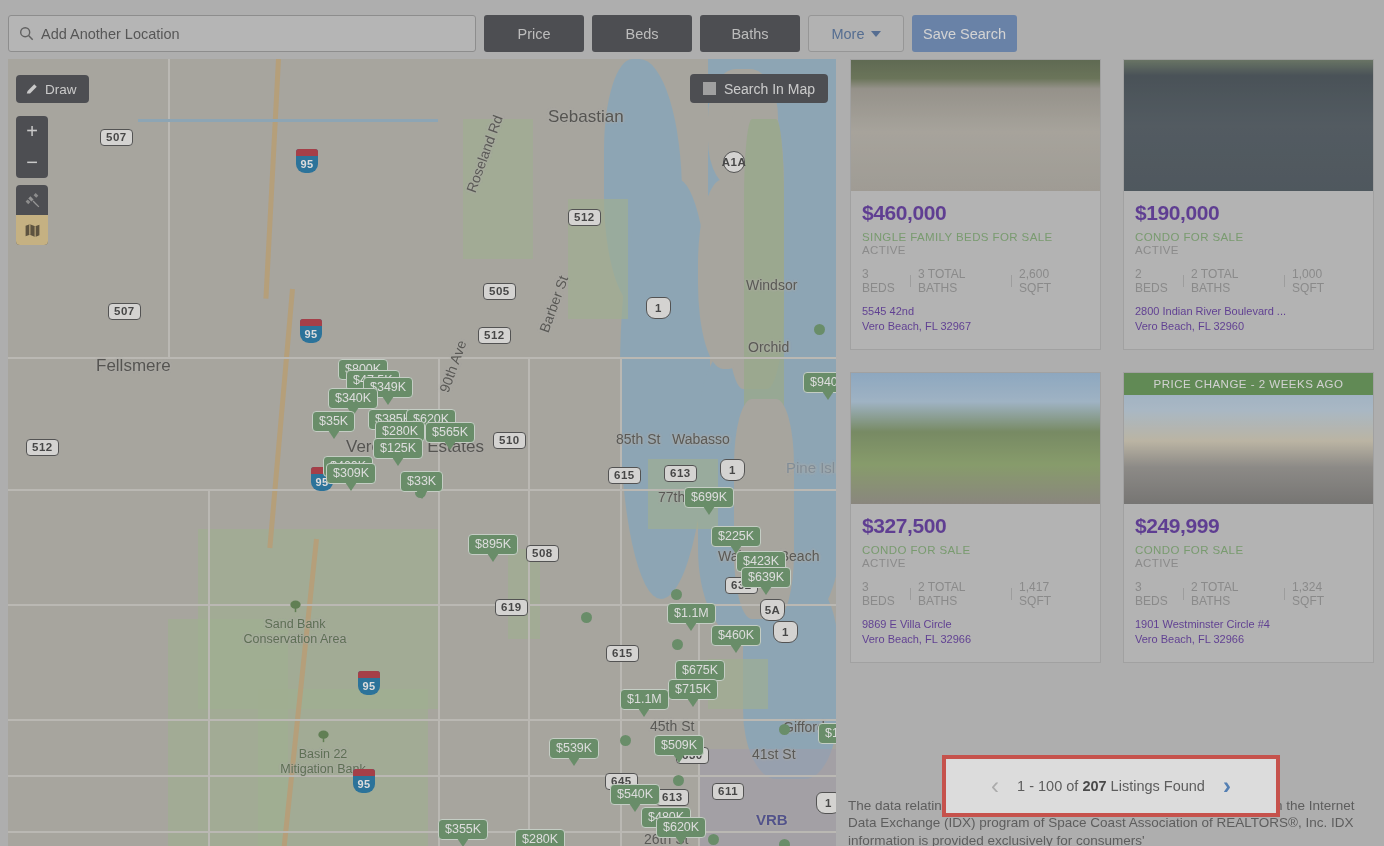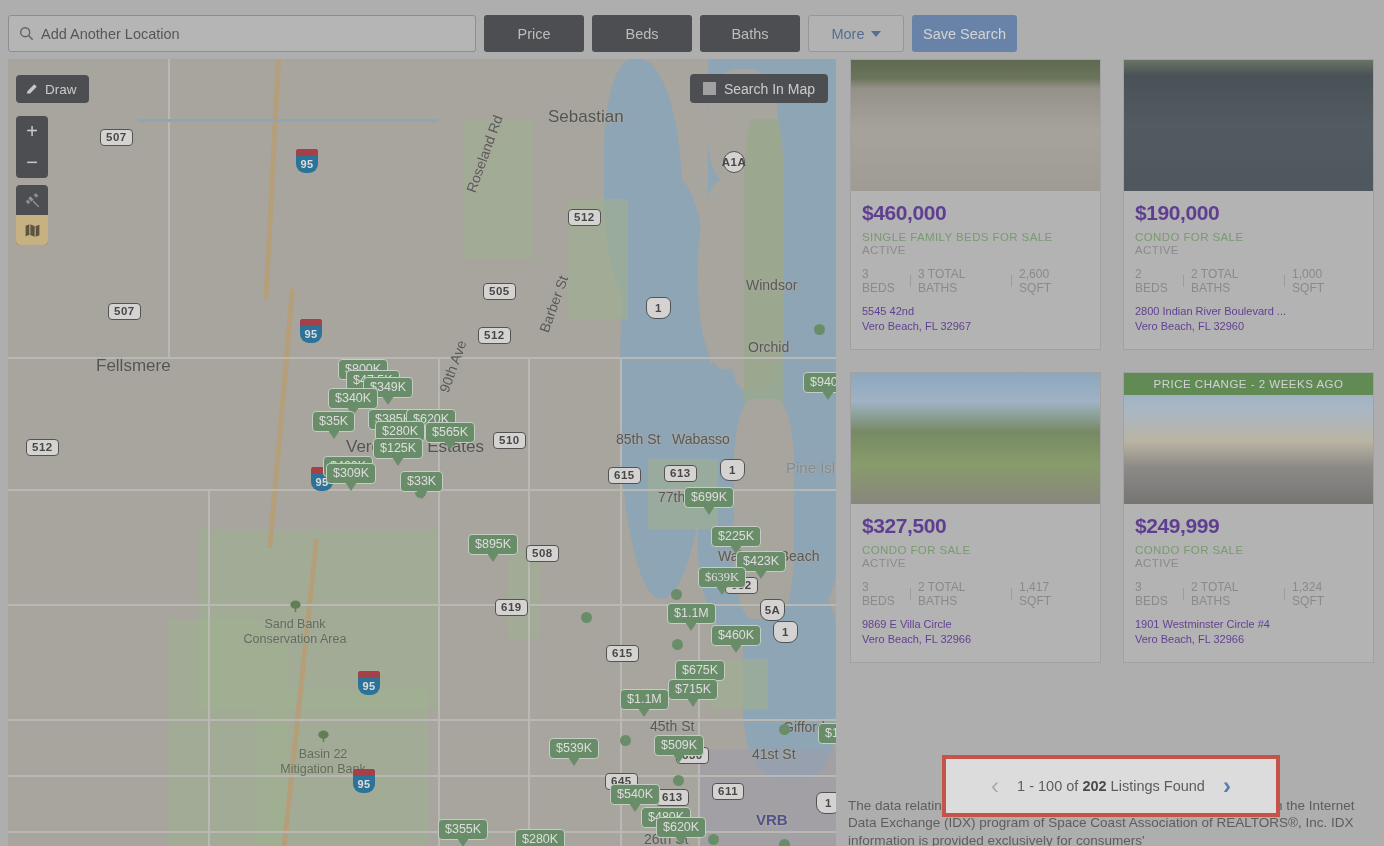--- a/index.html
+++ b/index.html
@@ -316,21 +316,21 @@
         <div class="pin" style="left: 367px; top: 362px;">$280K</div>
         <div class="pin" style="left: 417px; top: 363px;">$565K</div>
         <div class="pin" style="left: 365px; top: 379px;">$125K</div>
         <div class="pin" style="left: 315px; top: 397px;">$400K</div>
         <div class="pin" style="left: 318px; top: 404px;">$309K</div>
         <div class="pin" style="left: 392px; top: 412px;">$33K</div>
         <div class="pin" style="left: 795px; top: 313px;">$940K</div>
         <div class="pin" style="left: 660px; top: 428px; margin-left: 16px;">$699K</div>
         <div class="pin" style="left: 703px; top: 467px;">$225K</div>
         <div class="pin" style="left: 728px; top: 492px;">$423K</div>
-        <div class="pin" style="left: 690px; top: 508px; font-family: Liberation Serif, serif;">$639K</div>
+        <div class="pin" style="left: 733px; top: 508px;">$639K</div>
         <div class="pin" style="left: 460px; top: 475px;">$895K</div>
         <div class="pin" style="left: 659px; top: 544px;">$1.1M</div>
         <div class="pin" style="left: 703px; top: 566px;">$460K</div>
         <div class="pin" style="left: 667px; top: 601px;">$675K</div>
         <div class="pin" style="left: 660px; top: 620px;">$715K</div>
         <div class="pin" style="left: 612px; top: 630px;">$1.1M</div>
         <div class="pin" style="left: 541px; top: 679px;">$539K</div>
         <div class="pin" style="left: 646px; top: 676px;">$509K</div>
         <div class="pin" style="left: 602px; top: 725px;">$540K</div>
         <div class="pin" style="left: 810px; top: 664px;">$175K</div>
@@ -456,21 +456,21 @@
         </div>
       </div>
 
     <div class="disclaimer">The data relating to real estate shown on this website comes in part from the Internet Data Exchange (IDX) program of Space Coast Association of REALTORS®, Inc. IDX information is provided exclusively for consumers'</div>
 
     <div class="pager-highlight">
       <div class="pager">
         <span class="pg-arrow prev">‹</span>
         <span class="pg-count">
           <span>1 - 100 of</span>
-          <strong>202</strong>
+          <strong>207</strong>
           <span>Listings Found</span>
         </span>
         <span class="pg-arrow next">›</span>
       </div>
     </div>
   </div>
 
   <div class="scrim"></div>
 </div>
 

